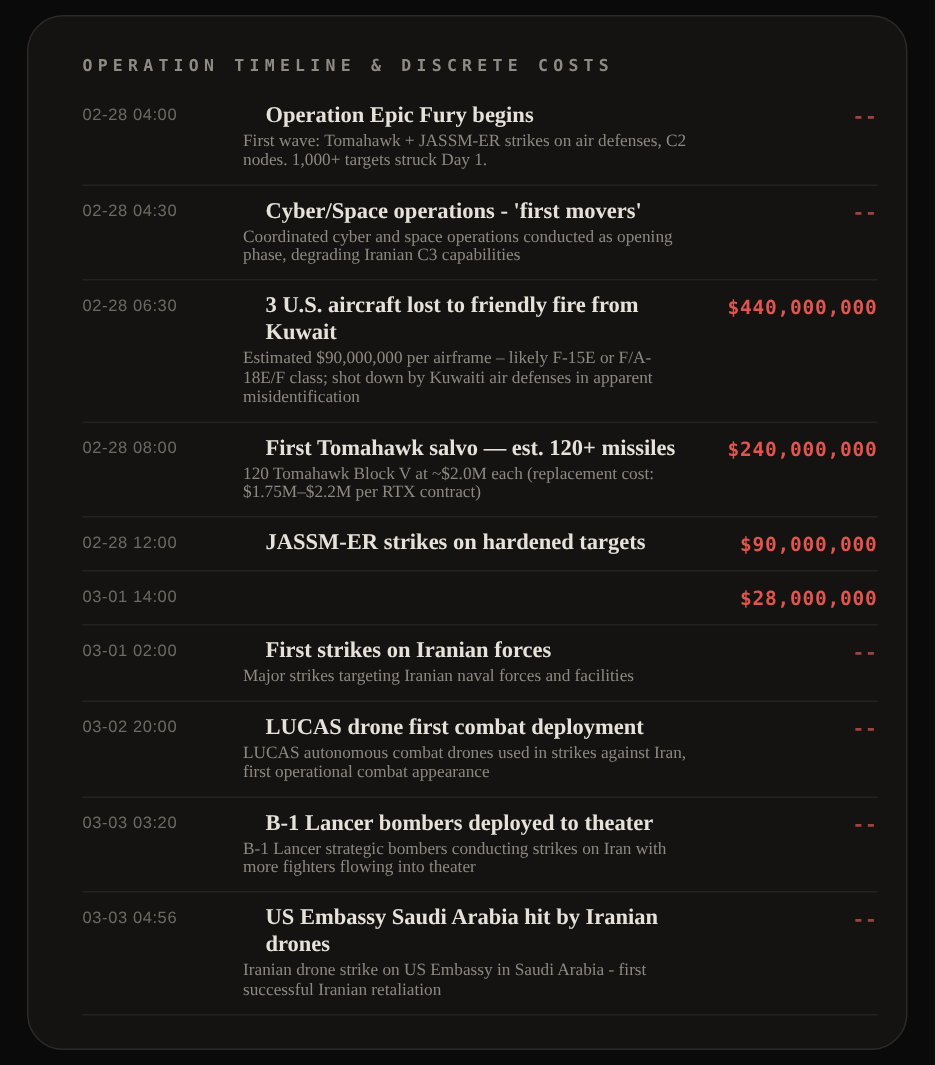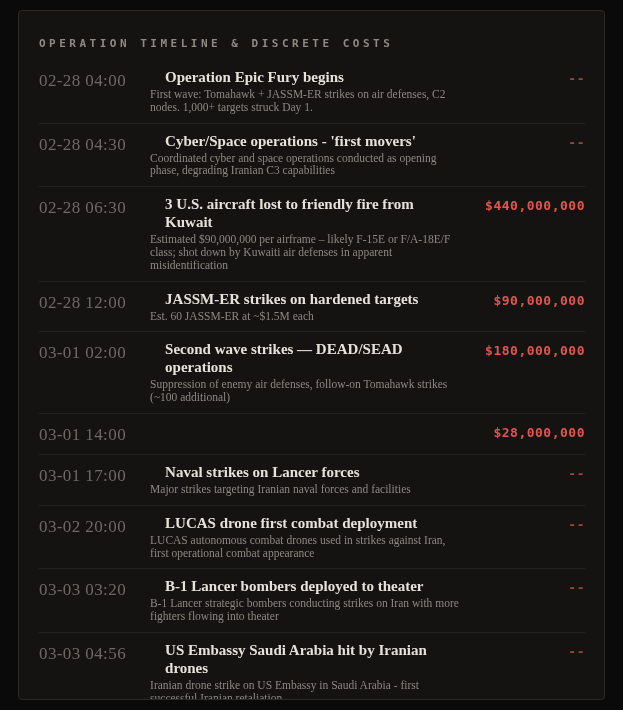--- a/index.html
+++ b/index.html
@@ -20,42 +20,42 @@
   body{
     background:var(--page-bg);
     font-family:"Liberation Serif","DejaVu Serif",serif;
   }
   .card{
     position:absolute;
     left:18px; top:10px;
     width:587px; height:690px;
     background:var(--card-bg);
     border:1px solid var(--card-border);
-    border-radius:4px;
-    padding:26px 19px 20px 20px;
+    border-radius:24px;
+    padding:26px 19px 20px 36px;
     overflow:hidden;
   }
   .card-header{
     font-family:"DejaVu Sans Mono","Liberation Mono",monospace;
     font-size:11px;
     font-weight:bold;
     letter-spacing:3.5px;
     color:var(--head-col);
     margin-bottom:10px;
   }
   .row{
     display:flex;
     align-items:flex-start;
     padding:8px 0 9px 0;
     border-bottom:1px solid var(--row-border);
   }
   .time{
     flex:0 0 83px;
-    font-family:Liberation Serif, serif;
-    font-size:17px;
+    font-family:Liberation Sans, sans-serif;
+    font-size:11px;
     color:var(--time-col);
     letter-spacing:0.4px;
     padding-top:3px;
     white-space:nowrap;
   }
   .content{
     flex:1 1 auto;
     padding-right:14px;
   }
   .title{
@@ -113,50 +113,49 @@
 
   <div class="row">
     <div class="time">02-28 06:30</div>
     <div class="content">
       <div class="title">3 U.S. aircraft lost to friendly fire from Kuwait</div>
       <div class="desc">Estimated $90,000,000 per airframe – likely F-15E or F/A-18E/F class; shot down by Kuwaiti air defenses in apparent misidentification</div>
     </div>
     <div class="cost">$440,000,000</div>
   </div>
 
+  <div class="row">
+    <div class="time">02-28 08:00</div>
+    <div class="content">
+      <div class="title">First Tomahawk salvo — est. 120+ missiles</div>
+      <div class="desc">120 Tomahawk Block V at ~$2.0M each (replacement cost: $1.75M–$2.2M per RTX contract)</div>
+    </div>
+    <div class="cost">$240,000,000</div>
+  </div>
 
   <div class="row">
     <div class="time">02-28 12:00</div>
     <div class="content">
       <div class="title">JASSM-ER strikes on hardened targets</div>
-      <div class="desc">Est. 60 JASSM-ER at ~$1.5M each</div>
     </div>
     <div class="cost">$90,000,000</div>
   </div>
 
-  <div class="row">
-    <div class="time">03-01 02:00</div>
-    <div class="content">
-      <div class="title">Second wave strikes — DEAD/SEAD operations</div>
-      <div class="desc">Suppression of enemy air defenses, follow-on Tomahawk strikes (~100 additional)</div>
-    </div>
-    <div class="cost">$180,000,000</div>
-  </div>
 
   <div class="row">
     <div class="time">03-01 14:00</div>
     <div class="content">
     </div>
     <div class="cost">$28,000,000</div>
   </div>
 
   <div class="row">
-    <div class="time">03-01 17:00</div>
+    <div class="time">03-01 02:00</div>
     <div class="content">
-      <div class="title">Naval strikes on Lancer forces</div>
+      <div class="title">First strikes on Iranian forces</div>
       <div class="desc">Major strikes targeting Iranian naval forces and facilities</div>
     </div>
     <div class="cost dim">--</div>
   </div>
 
   <div class="row">
     <div class="time">03-02 20:00</div>
     <div class="content">
       <div class="title">LUCAS drone first combat deployment</div>
       <div class="desc">LUCAS autonomous combat drones used in strikes against Iran, first operational combat appearance</div>

